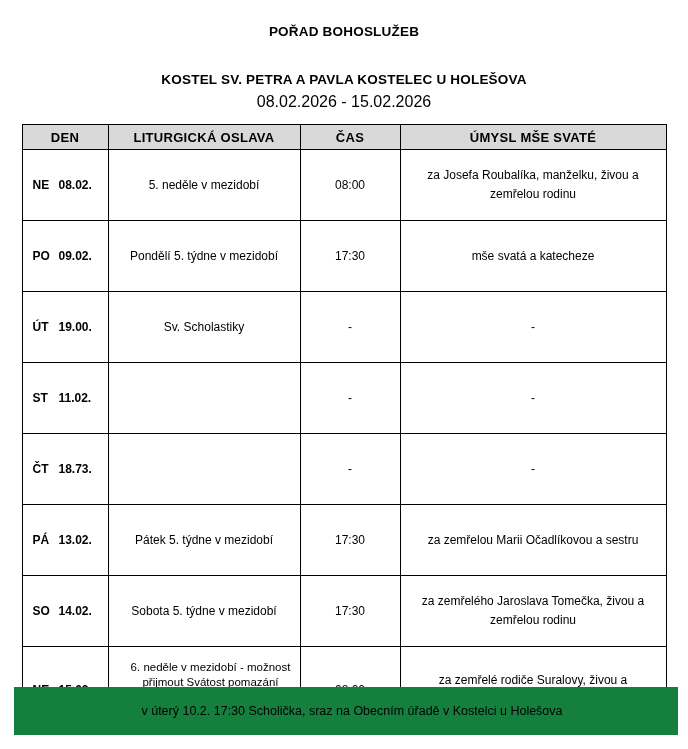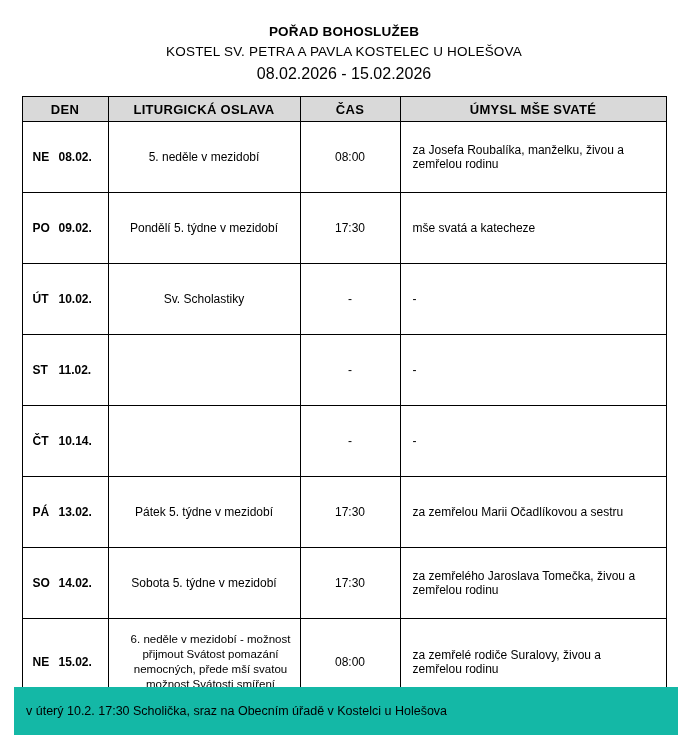--- a/index.html
+++ b/index.html
@@ -25,23 +25,24 @@
     text-align: center;
   }
   .header .line1 {
     font-size: 13.5px;
     font-weight: bold;
     letter-spacing: 0.2px;
     line-height: 20px;
   }
   .header .line2 {
     font-size: 13.5px;
-    font-weight: normal;
+    font-weight: bold;
     letter-spacing: 0.2px;
     line-height: 20px;
+    margin-top: 28px;
   }
   .header .line3 {
     font-size: 16px;
     font-weight: normal;
     line-height: 20px;
     margin-top: 2px;
   }
   table.schedule {
     border-collapse: collapse;
     margin: 12px auto 0 auto;
@@ -79,37 +80,39 @@
   td.lit {
     text-align: center;
     padding: 4px 6px;
     line-height: 17px;
   }
   td.time {
     text-align: center;
     padding: 4px 11px;
   }
   td.intent {
+    text-align: center;
     padding: 4px 12px;
-    line-height: 14px;
+    line-height: 19px;
   }
   tr.r-tall td { height: 62px; }
   tr.r-last td { height: 78px; }
   tr.r-last td.lit { font-size: 11.5px; line-height: 15px; padding-left: 19px; }
 
   .footer-box {
     position: absolute;
     left: 14px;
     right: 10px;
     bottom: 14px;
     height: 48px;
-    background: #14b8a6;
+    background: #15803d;
     box-sizing: border-box;
     display: flex;
     align-items: center;
+    justify-content: center;
   }
   .footer-box .txt {
     font-size: 12.5px;
     padding-left: 12px;
   }
 </style>
 </head>
 <body>
 
 <div class="page">
@@ -147,37 +150,37 @@
       <tr class="r-tall">
         <td class="day">
           <span class="dname">PO</span><span class="ddate">09.02.</span>
         </td>
         <td class="lit">Pondělí 5. týdne v mezidobí</td>
         <td class="time">17:30</td>
         <td class="intent">mše svatá a katecheze</td>
       </tr>
       <tr class="r-tall">
         <td class="day">
-          <span class="dname">ÚT</span><span class="ddate">10.02.</span>
+          <span class="dname">ÚT</span><span class="ddate">19.00.</span>
         </td>
         <td class="lit">Sv. Scholastiky</td>
         <td class="time">-</td>
         <td class="intent">-</td>
       </tr>
       <tr class="r-tall">
         <td class="day">
           <span class="dname">ST</span><span class="ddate">11.02.</span>
         </td>
         <td class="lit"></td>
         <td class="time">-</td>
         <td class="intent">-</td>
       </tr>
       <tr class="r-tall">
         <td class="day">
-          <span class="dname">ČT</span><span class="ddate">10.14.</span>
+          <span class="dname">ČT</span><span class="ddate">18.73.</span>
         </td>
         <td class="lit"></td>
         <td class="time">-</td>
         <td class="intent">-</td>
       </tr>
       <tr class="r-tall">
         <td class="day">
           <span class="dname">PÁ</span><span class="ddate">13.02.</span>
         </td>
         <td class="lit">Pátek 5. týdne v mezidobí</td>

